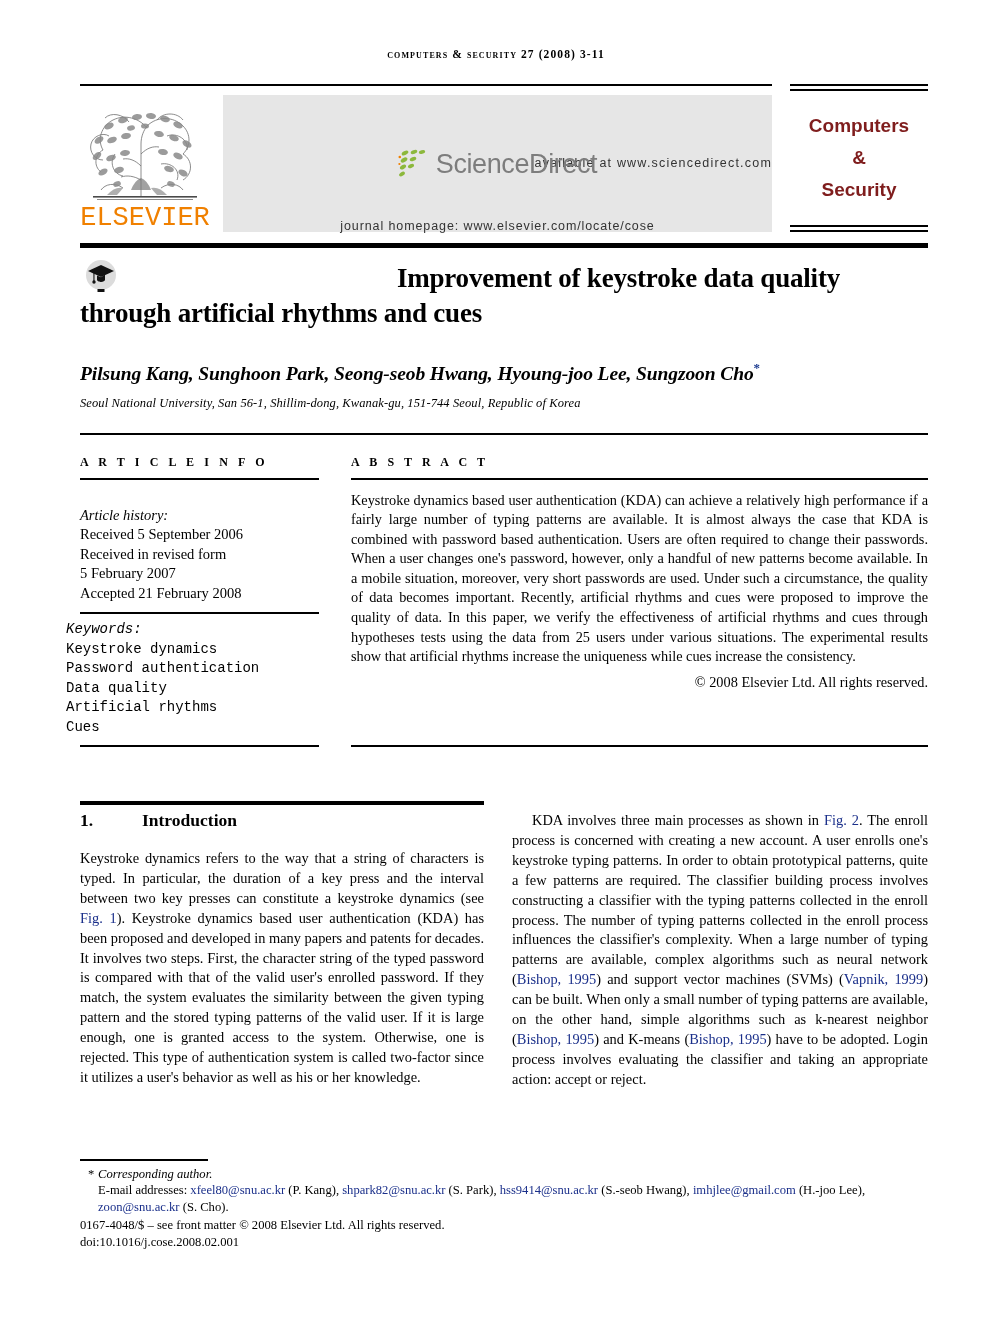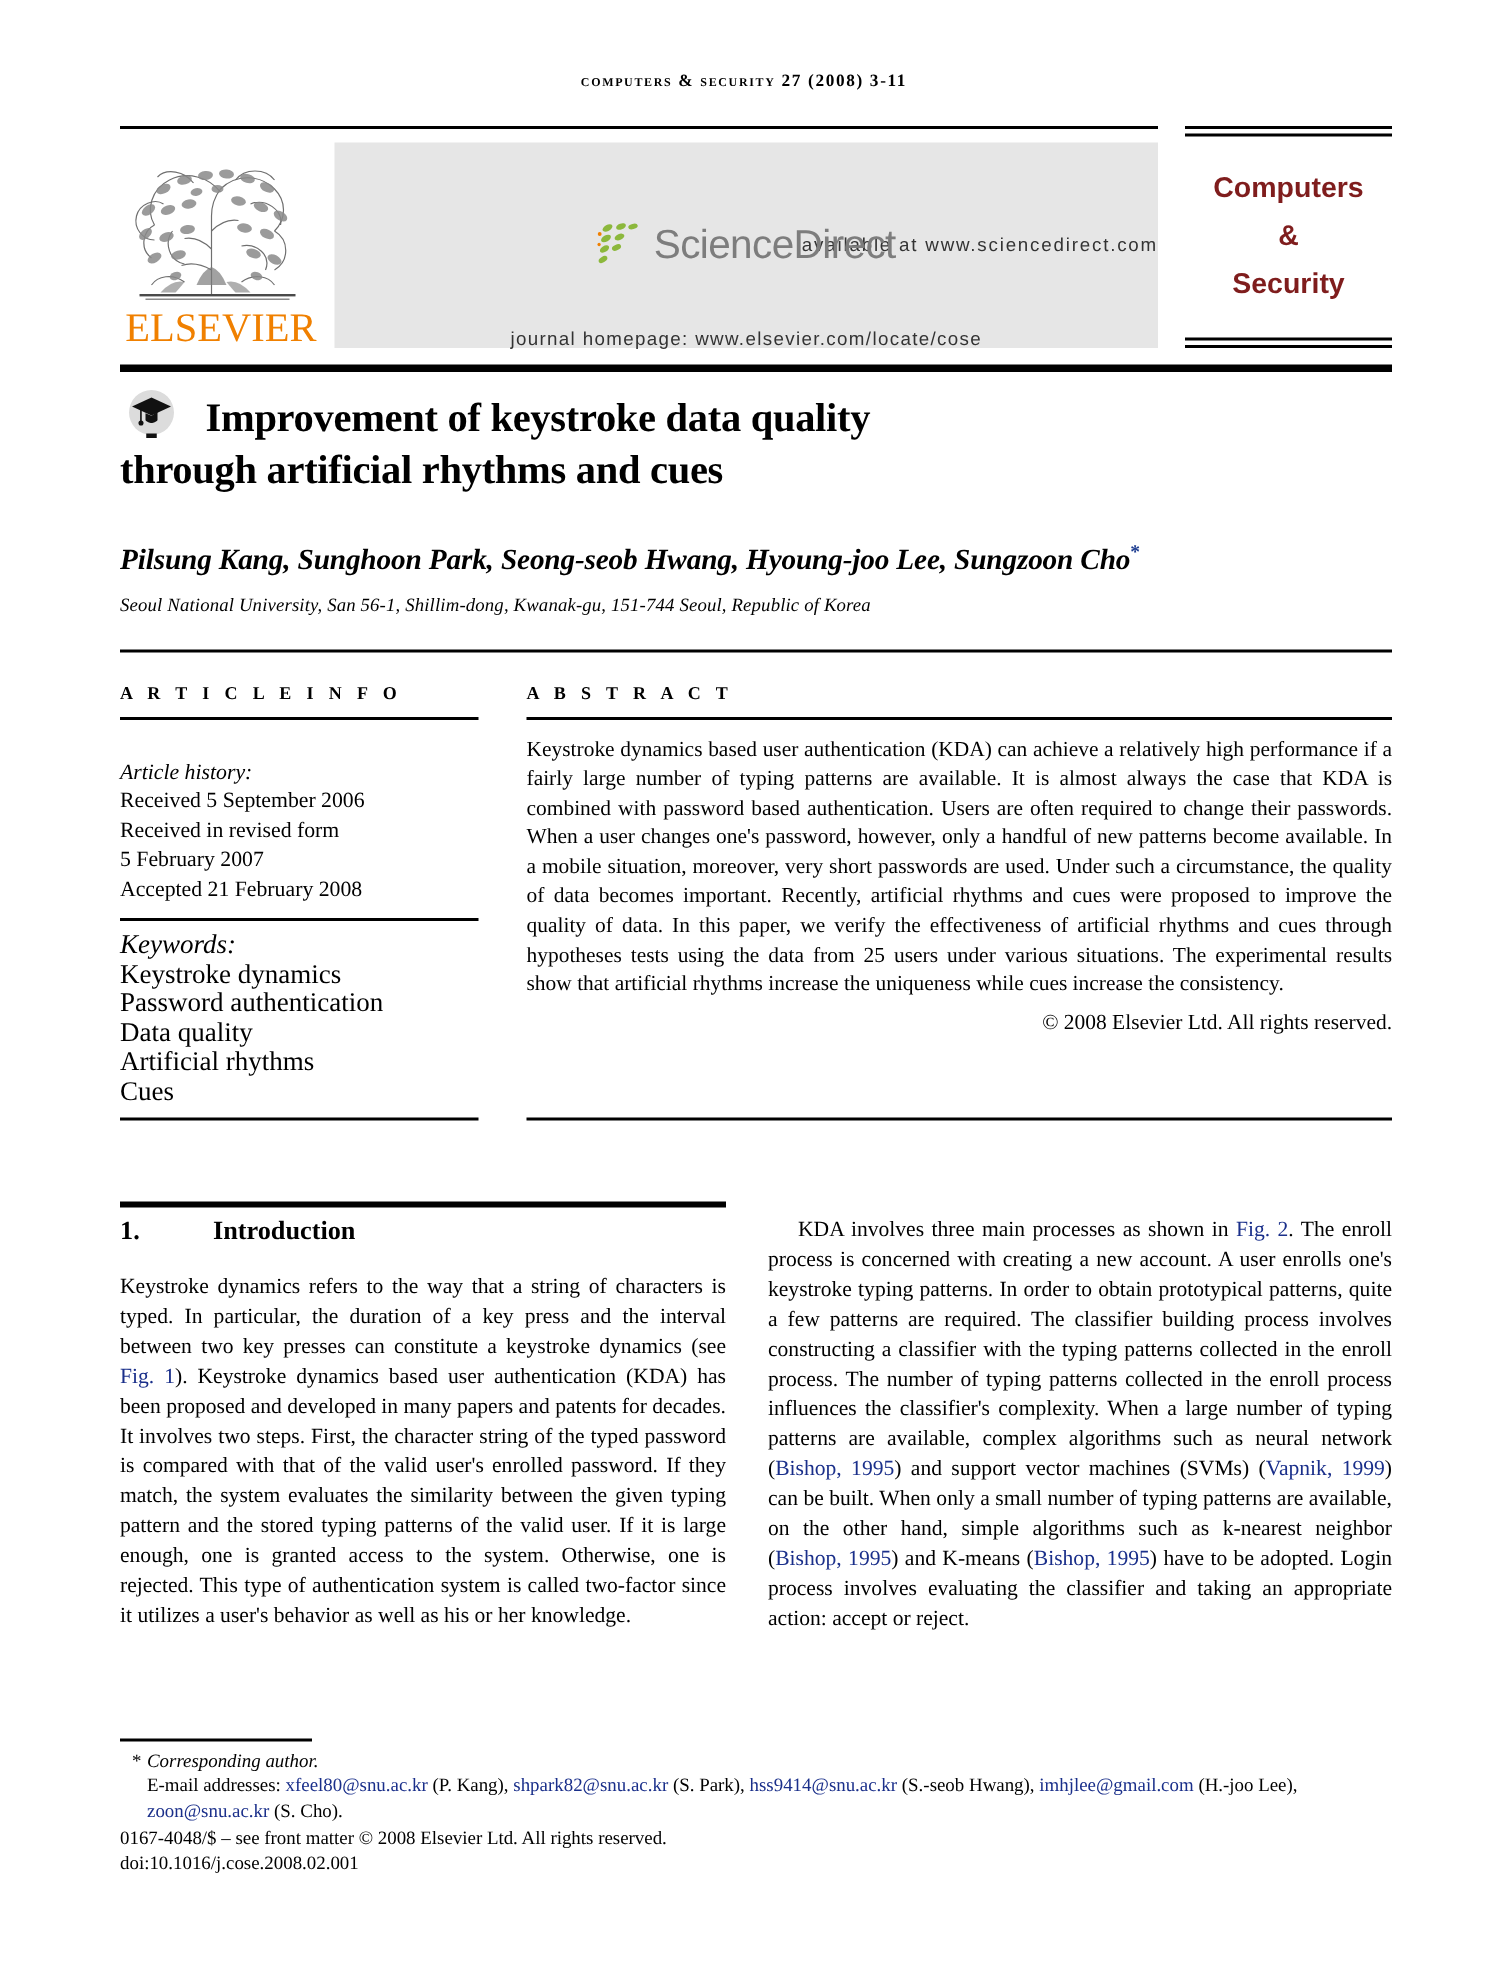--- a/index.html
+++ b/index.html
@@ -132,22 +132,22 @@
   }
   .elsevier-tree {
     position: absolute;
     left: 0; top: 0;
     width: 132px; height: 108px;
   }
   .elsevier-word {
     position: absolute;
     left: 0; top: 107px;
     width: 132px;
-    text-align: right;
-    font-family: Liberation Serif, serif;
+    text-align: center;
+    font-family: Liberation Mono, monospace;
     font-size: 27px;
     color: #f08000;
     letter-spacing: 0px;
   }
 
   
   .journal-title {
     position: absolute;
     left: 784px; top: 110px;
     width: 150px;
@@ -175,21 +175,21 @@
   .title {
     position: absolute;
     left: 80px; top: 261px;
     width: 760px;
     font-family: "Liberation Serif", serif;
     font-weight: bold;
     font-size: 27px;
     line-height: 35px;
     letter-spacing: -0.2px;
   }
-  .title .ln1 { padding-left: 57px; display: block; }
+  .title .ln1 { padding-left: 57px; display: block; text-align: right; }
   .title .ln2 { display: block; }
 
   .authors {
     position: absolute;
     left: 80px; top: 360px;
     width: 850px;
     font-family: "Liberation Serif", serif;
     font-style: italic;
     font-weight: bold;
     font-size: 19.5px;
@@ -245,24 +245,24 @@
     line-height: 19.5px;
   }
   .info-body .lbl { font-style: italic; margin-top: 26px; }
   .kw-rule {
     position: absolute;
     left: 80px; top: 612px;
     width: 239px; height: 2px; background: #000;
   }
   .kw-list {
     position: absolute;
-    left: 80px; top: 620px;
+    left: 66px; top: 620px;
     width: 239px;
-    font-family: Liberation Serif, serif;
-    font-size: 18px;
+    font-family: Liberation Mono, monospace;
+    font-size: 14px;
     line-height: 19.5px;
   }
   .kw-list .lbl { font-style: italic; }
 
   .abs-text {
     font-family: "Liberation Serif", serif;
     font-size: 14.3px;
     line-height: 19.6px;
     text-align: justify;
   }

